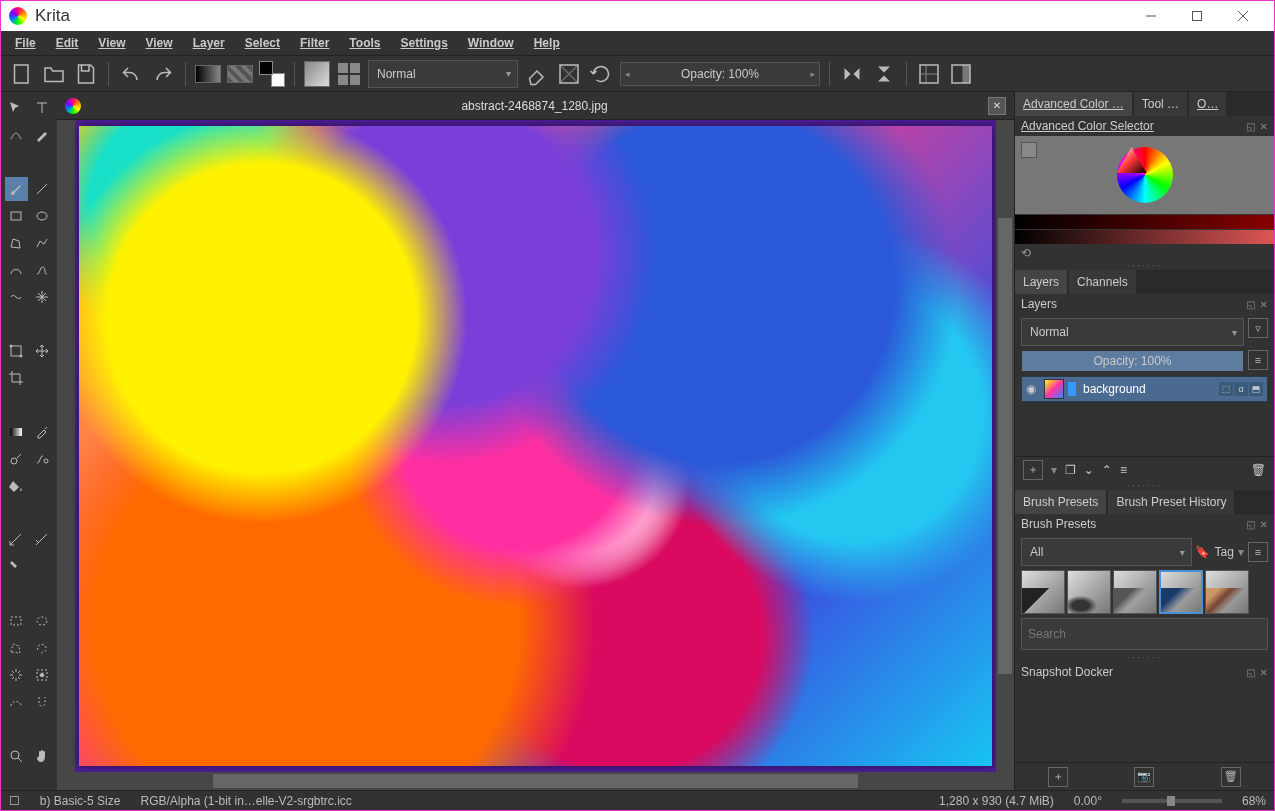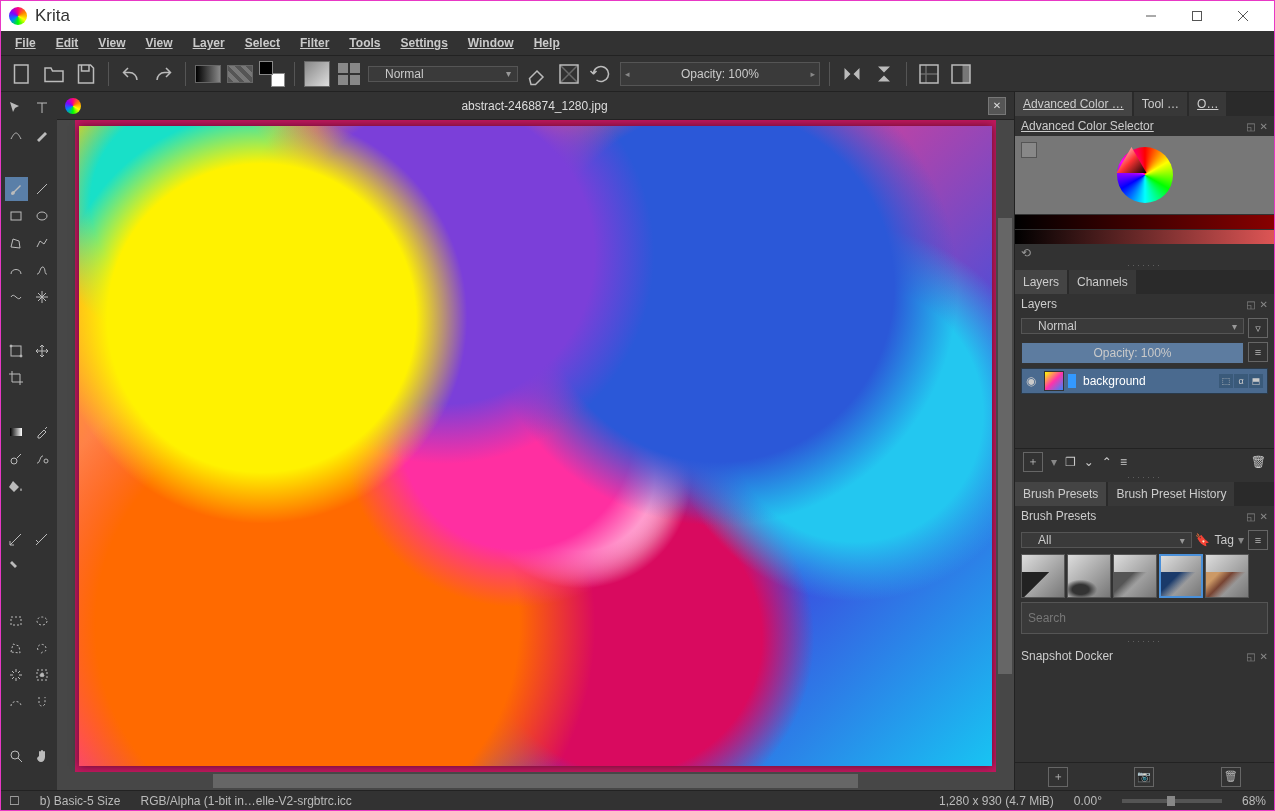--- a/index.html
+++ b/index.html
@@ -16,32 +16,32 @@
 .tbn { width:26px; height:26px; display:flex; align-items:center; justify-content:center; color:#bbb; border:1px solid transparent; }
 .sep { width:1px; height:24px; background:#555; margin:0 3px; }
 .grad-sw { width:26px; height:18px; background:linear-gradient(90deg,#000,#888); border:1px solid #666; }
 .pat-sw { width:26px; height:18px; background:repeating-linear-gradient(45deg,#555 0 4px,#777 4px 8px); border:1px solid #666; }
 .fgbg { width:26px; height:26px; position:relative; }
 .fgbg .bg { position:absolute; right:0; bottom:0; width:14px; height:14px; background:#fff; border:1px solid #888; }
 .fgbg .fg { position:absolute; left:0; top:0; width:14px; height:14px; background:#000; border:1px solid #888; }
 .brush-sw { width:26px; height:26px; background:linear-gradient(135deg,#888,#ddd); border:1px solid #666; }
 .four-sq { width:22px; height:22px; display:grid; grid-template:repeat(2,1fr)/repeat(2,1fr); gap:2px; }
 .four-sq div { background:#888; }
-.combo { height:16px; background:#3a3a3a; border:1px solid #555; display:flex; align-items:center; padding:0 20px 0 16px; position:relative; min-width:80px; }
+.combo { height:28px; background:#3a3a3a; border:1px solid #555; display:flex; align-items:center; padding:0 20px 0 8px; position:relative; min-width:80px; }
 .combo::after { content:"▾"; position:absolute; right:6px; color:#999; font-size:10px; }
 .slider-field { height:24px; background:#3a3a3a; border:1px solid #555; display:flex; align-items:center; justify-content:center; padding:0 20px; flex:1; max-width:200px; position:relative; }
 .slider-field::before,.slider-field::after { content:"◂"; position:absolute; left:4px; color:#888; font-size:9px; }
 .slider-field::after { content:"▸"; left:auto; right:4px; }
 .workspace { display:flex; height:calc(100% - 111px); }
 .toolbox { width:56px; background:#323232; display:grid; grid-template-columns:1fr 1fr; grid-auto-rows:24px; gap:3px; padding:4px; align-content:start; }
 .tool { display:flex; align-items:center; justify-content:center; color:#bbb; }
 .tool.sel { background:#5a7fa8; }
 .tool svg { width:16px; height:16px; }
 .gap { grid-column:1/3; height:10px; }
-.canvas-area { flex:1; background:#be185d; display:flex; flex-direction:column; position:relative; }
+.canvas-area { flex:1; background:#4c1d95; display:flex; flex-direction:column; position:relative; }
 .doc-tab { height:28px; background:#323232; display:flex; align-items:center; padding:0 8px; gap:8px; border-bottom:1px solid #222; position:relative; }
 .doc-tab .tab-logo { width:16px; height:16px; border-radius:50%; background:conic-gradient(#ff0080,#ff8000,#ffff00,#00ff00,#0080ff,#8000ff,#ff0080); }
 .doc-tab .tab-title { flex:1; text-align:center; color:#ddd; }
 .doc-tab .tab-close { width:18px; height:18px; background:#555; color:#ddd; display:flex; align-items:center; justify-content:center; font-size:10px; border:1px solid #777; }
 .canvas-viewport { flex:1; position:relative; overflow:hidden; display:flex; }
 .vstrip { width:18px; background:#474747; }
 .hstrip-row { height:18px; display:flex; }
 .scroll-h { flex:1; height:18px; background:#474747; position:relative; }
 .scroll-h .thumb { position:absolute; left:15%; width:70%; top:2px; bottom:2px; background:#666; }
 .scroll-v { width:18px; background:#474747; position:relative; }

